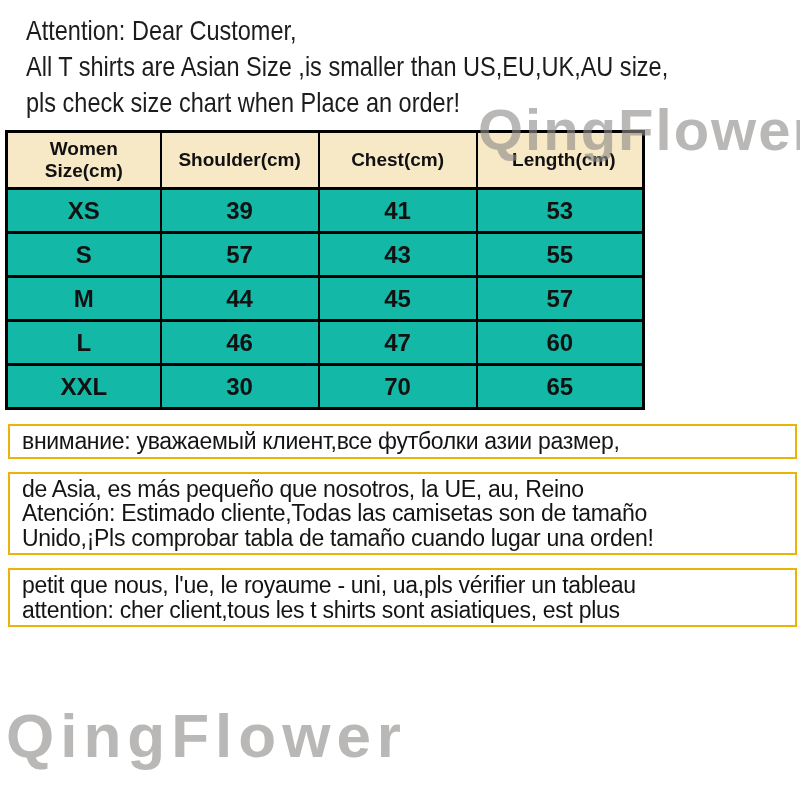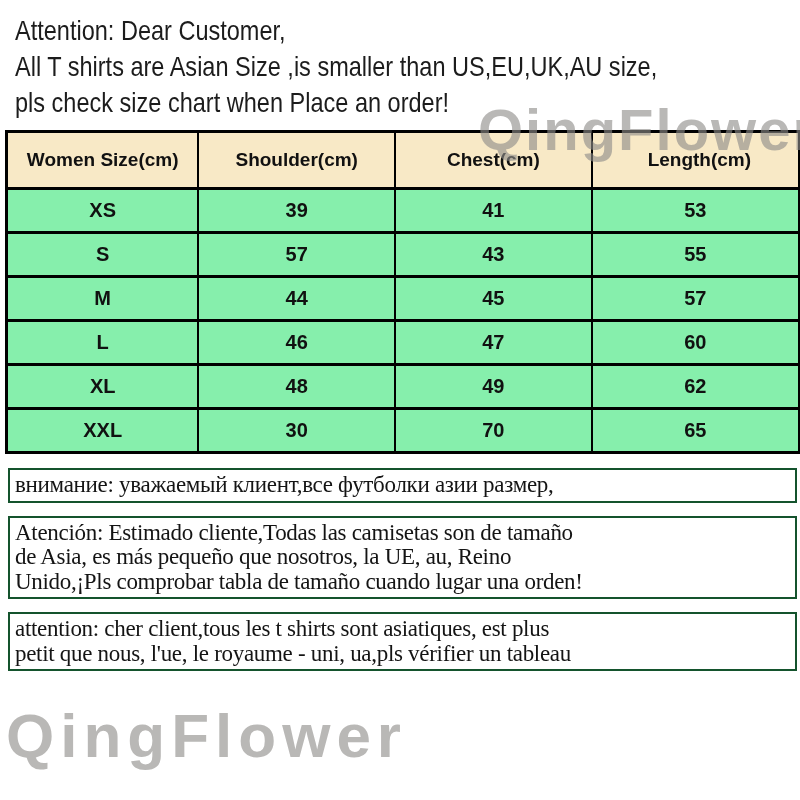--- a/index.html
+++ b/index.html
@@ -6,69 +6,68 @@
   html, body { width: 800px; height: 800px; }
   body {
     position: relative;
     background: #ffffff;
     overflow: hidden;
     font-family: "Liberation Sans", "DejaVu Sans", sans-serif;
     color: #1a1a1a;
   }
 
   
-  .intro { padding: 13px 0 0 15px; }
+  .intro { padding: 13px 0 0 26px; }
   .intro-line {
     font-size: 28px;
     line-height: 36px;
     white-space: nowrap;
     transform: scaleX(0.84);
     transform-origin: 0 50%;
     color: #1c1c1c;
   }
 
   
   table.size-table {
     margin: 9px 0 0 5px;
-    width: 796px;
+    width: 640px;
     border-collapse: collapse;
     border: 3px solid #000;
     table-layout: fixed;
   }
   .size-table th, .size-table td {
     border: 2px solid #000;
     border-top-width: 3px;
     border-bottom-width: 3px;
     text-align: center;
     font-weight: bold;
     color: #111;
   }
   .size-table th {
     height: 57px;
     background: #f8e9c6;
     font-size: 19px;
   }
   .size-table td {
     height: 44px;
-    font-size: 20px;
-    background: #86efac;
+    font-size: 24px;
+    background: #14b8a6;
   }
   .col-1 { width: 24.2%; }
   .col-2 { width: 24.8%; }
   .col-3 { width: 24.8%; }
   .col-4 { width: 26.2%; padding-left: 8px; }
 
   
   .notice {
     margin: 13px 3px 0 8px;
-    border: 2px solid #14532d;
+    border: 2px solid #eab308;
     background: #ffffff;
-    padding: 3px 5px;
+    padding: 3px 12px;
     overflow: hidden;
-    font-family: Liberation Serif, serif;
   }
   .notice-line {
     font-size: 23px;
     line-height: 24.5px;
     letter-spacing: -0.3px;
     white-space: nowrap;
     color: #141414;
   }
   .notice.first { margin-top: 14px; }
 
@@ -122,43 +121,37 @@
       <td>45</td>
       <td>57</td>
     </tr>
     <tr>
       <td>L</td>
       <td>46</td>
       <td>47</td>
       <td>60</td>
     </tr>
     <tr>
-      <td>XL</td>
-      <td>48</td>
-      <td>49</td>
-      <td>62</td>
-    </tr>
-    <tr>
       <td>XXL</td>
       <td>30</td>
       <td>70</td>
       <td>65</td>
     </tr>
   </tbody>
 </table>
 
 <div class="notice first">
   <div class="notice-line">внимание: уважаемый клиент,все футболки азии размер,</div>
 </div>
 
 <div class="notice">
+  <div class="notice-line">de Asia, es más pequeño que nosotros, la UE, au, Reino</div>
   <div class="notice-line">Atención: Estimado cliente,Todas las camisetas son de tamaño</div>
-  <div class="notice-line">de Asia, es más pequeño que nosotros, la UE, au, Reino</div>
   <div class="notice-line">Unido,¡Pls comprobar tabla de tamaño cuando lugar una orden!</div>
 </div>
 
 <div class="notice">
+  <div class="notice-line">petit que nous, l'ue, le royaume - uni, ua,pls vérifier un tableau</div>
   <div class="notice-line">attention: cher client,tous les t shirts sont asiatiques, est plus</div>
-  <div class="notice-line">petit que nous, l'ue, le royaume - uni, ua,pls vérifier un tableau</div>
 </div>
 
 <div class="watermark wm-top">QingFlower</div>
 <div class="watermark wm-bottom">QingFlower</div>
 
 </body></html>

